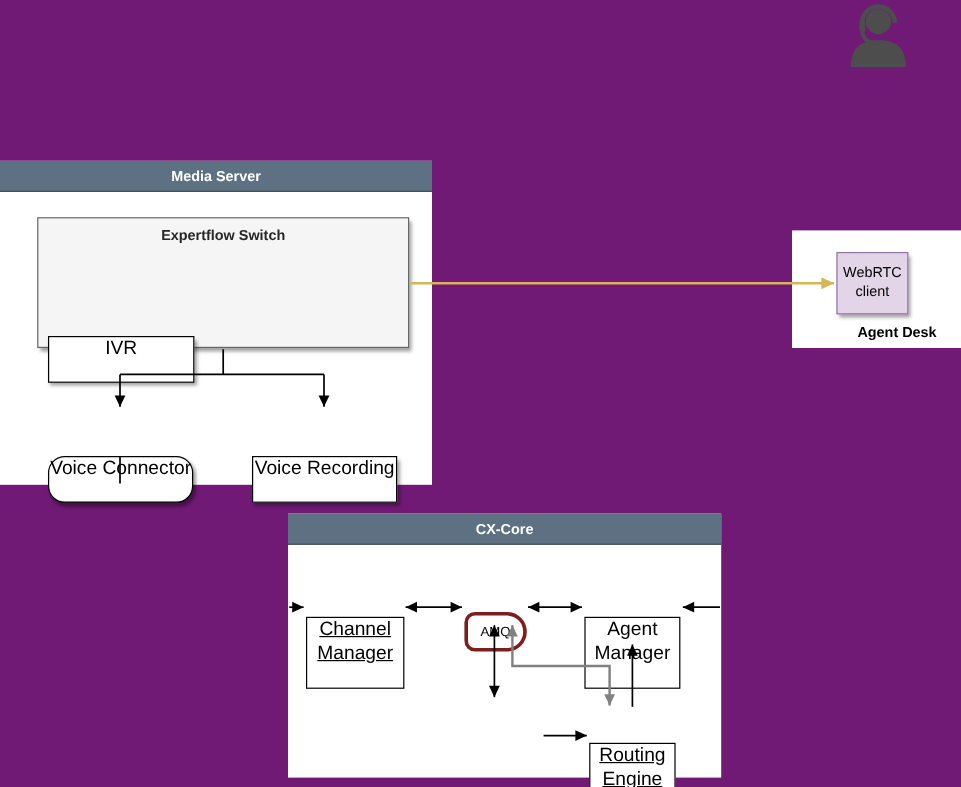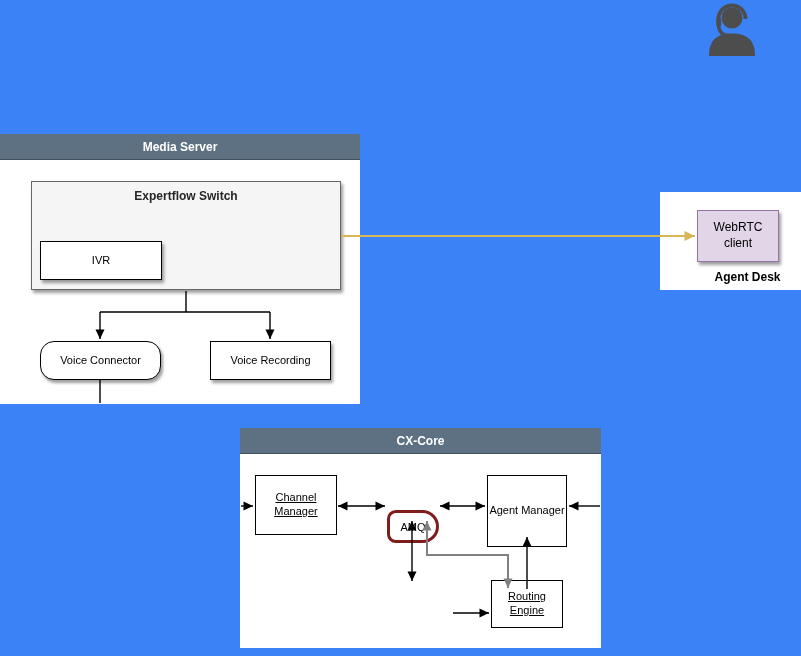--- a/index.html
+++ b/index.html
@@ -1,31 +1,32 @@
 <!DOCTYPE html>
 <html><head>
 <meta charset="utf-8">
 <style>
   html,body { margin:0; padding:0; background:#000; }
   .canvas {
-    position:relative; width:801px; height:656px; background:#3b82f6;
+    position:relative; width:801px; height:656px; background:#701a75;
     font-family:"Liberation Sans", sans-serif; overflow:hidden;
   }
   .container { position:absolute; background:#ffffff; }
   .container-header {
     position:absolute; top:0; left:0; right:0; height:25px;
     background:#5E7183; border-bottom:1px solid #41505c;
     color:#ffffff; font-weight:bold; font-size:12px;
     display:flex; align-items:center; justify-content:center;
   }
   .node {
     position:absolute; background:#ffffff; border:1px solid #000000;
-    display:flex; align-items:center; justify-content:center;
-    text-align:center; font-size:11px; color:#000000; line-height:1.25;
+    display:flex; justify-content:center;
+    text-align:center; font-size:16px; color:#000000; line-height:1.25;
     box-sizing:border-box;
+    margin-top:39px;
   }
   .shadow { box-shadow:2px 3px 3px rgba(0,0,0,0.38); }
   .switch-box {
     position:absolute; background:#F5F5F5; border:1px solid #666666;
     box-sizing:border-box;
     padding-left:48px;
   }
   .switch-title {
     position:absolute; top:7px; left:0; right:0; text-align:center;
     font-size:12px; font-weight:bold; color:#262626;
@@ -77,40 +78,40 @@
     <div class="node shadow" style="left:40px; top:207px; width:121px; height:39px;border-radius:14px;">
       <span>Voice Connector</span>
     </div>
 
     <div class="node shadow" style="left:210px; top:207px; width:121px; height:39px;">
       <span>Voice Recording</span>
     </div>
   </div>
 
   <div class="container" style="left:660px; top:192px; width:141px; height:98px;">
-    <div class="webrtc-box shadow" style="left:37px; top:18px; width:82px; height:52px;">
+    <div class="webrtc-box shadow" style="left:37px; top:18px; width:60px; height:52px;">
       <span>WebRTC client</span>
     </div>
     <div class="desk-label">Agent Desk</div>
   </div>
 
   <div class="container" style="left:240px; top:428px; width:361px; height:220px;">
     <div class="container-header">
       <span>CX-Core</span>
     </div>
 
     <div class="node" style="left:15px; top:47px; width:82px; height:60px;text-decoration:underline;">
       <span>Channel Manager</span>
     </div>
 
     <div class="amq-shape" style="left:147px; top:59px; width:52px; height:33px;">
       <span>AMQ</span>
     </div>
 
-    <div class="node" style="left:247px; top:47px; width:80px; height:72px;">
+    <div class="node" style="left:247px; top:47px; width:80px; height:60px;">
       <span>Agent Manager</span>
     </div>
 
 
     <div class="node" style="left:251px; top:152px; width:72px; height:48px;text-decoration:underline;">
       <span>Routing Engine</span>
     </div>
   </div>
 
   <svg class="overlay" width="801" height="656" viewBox="0 0 801 656">

